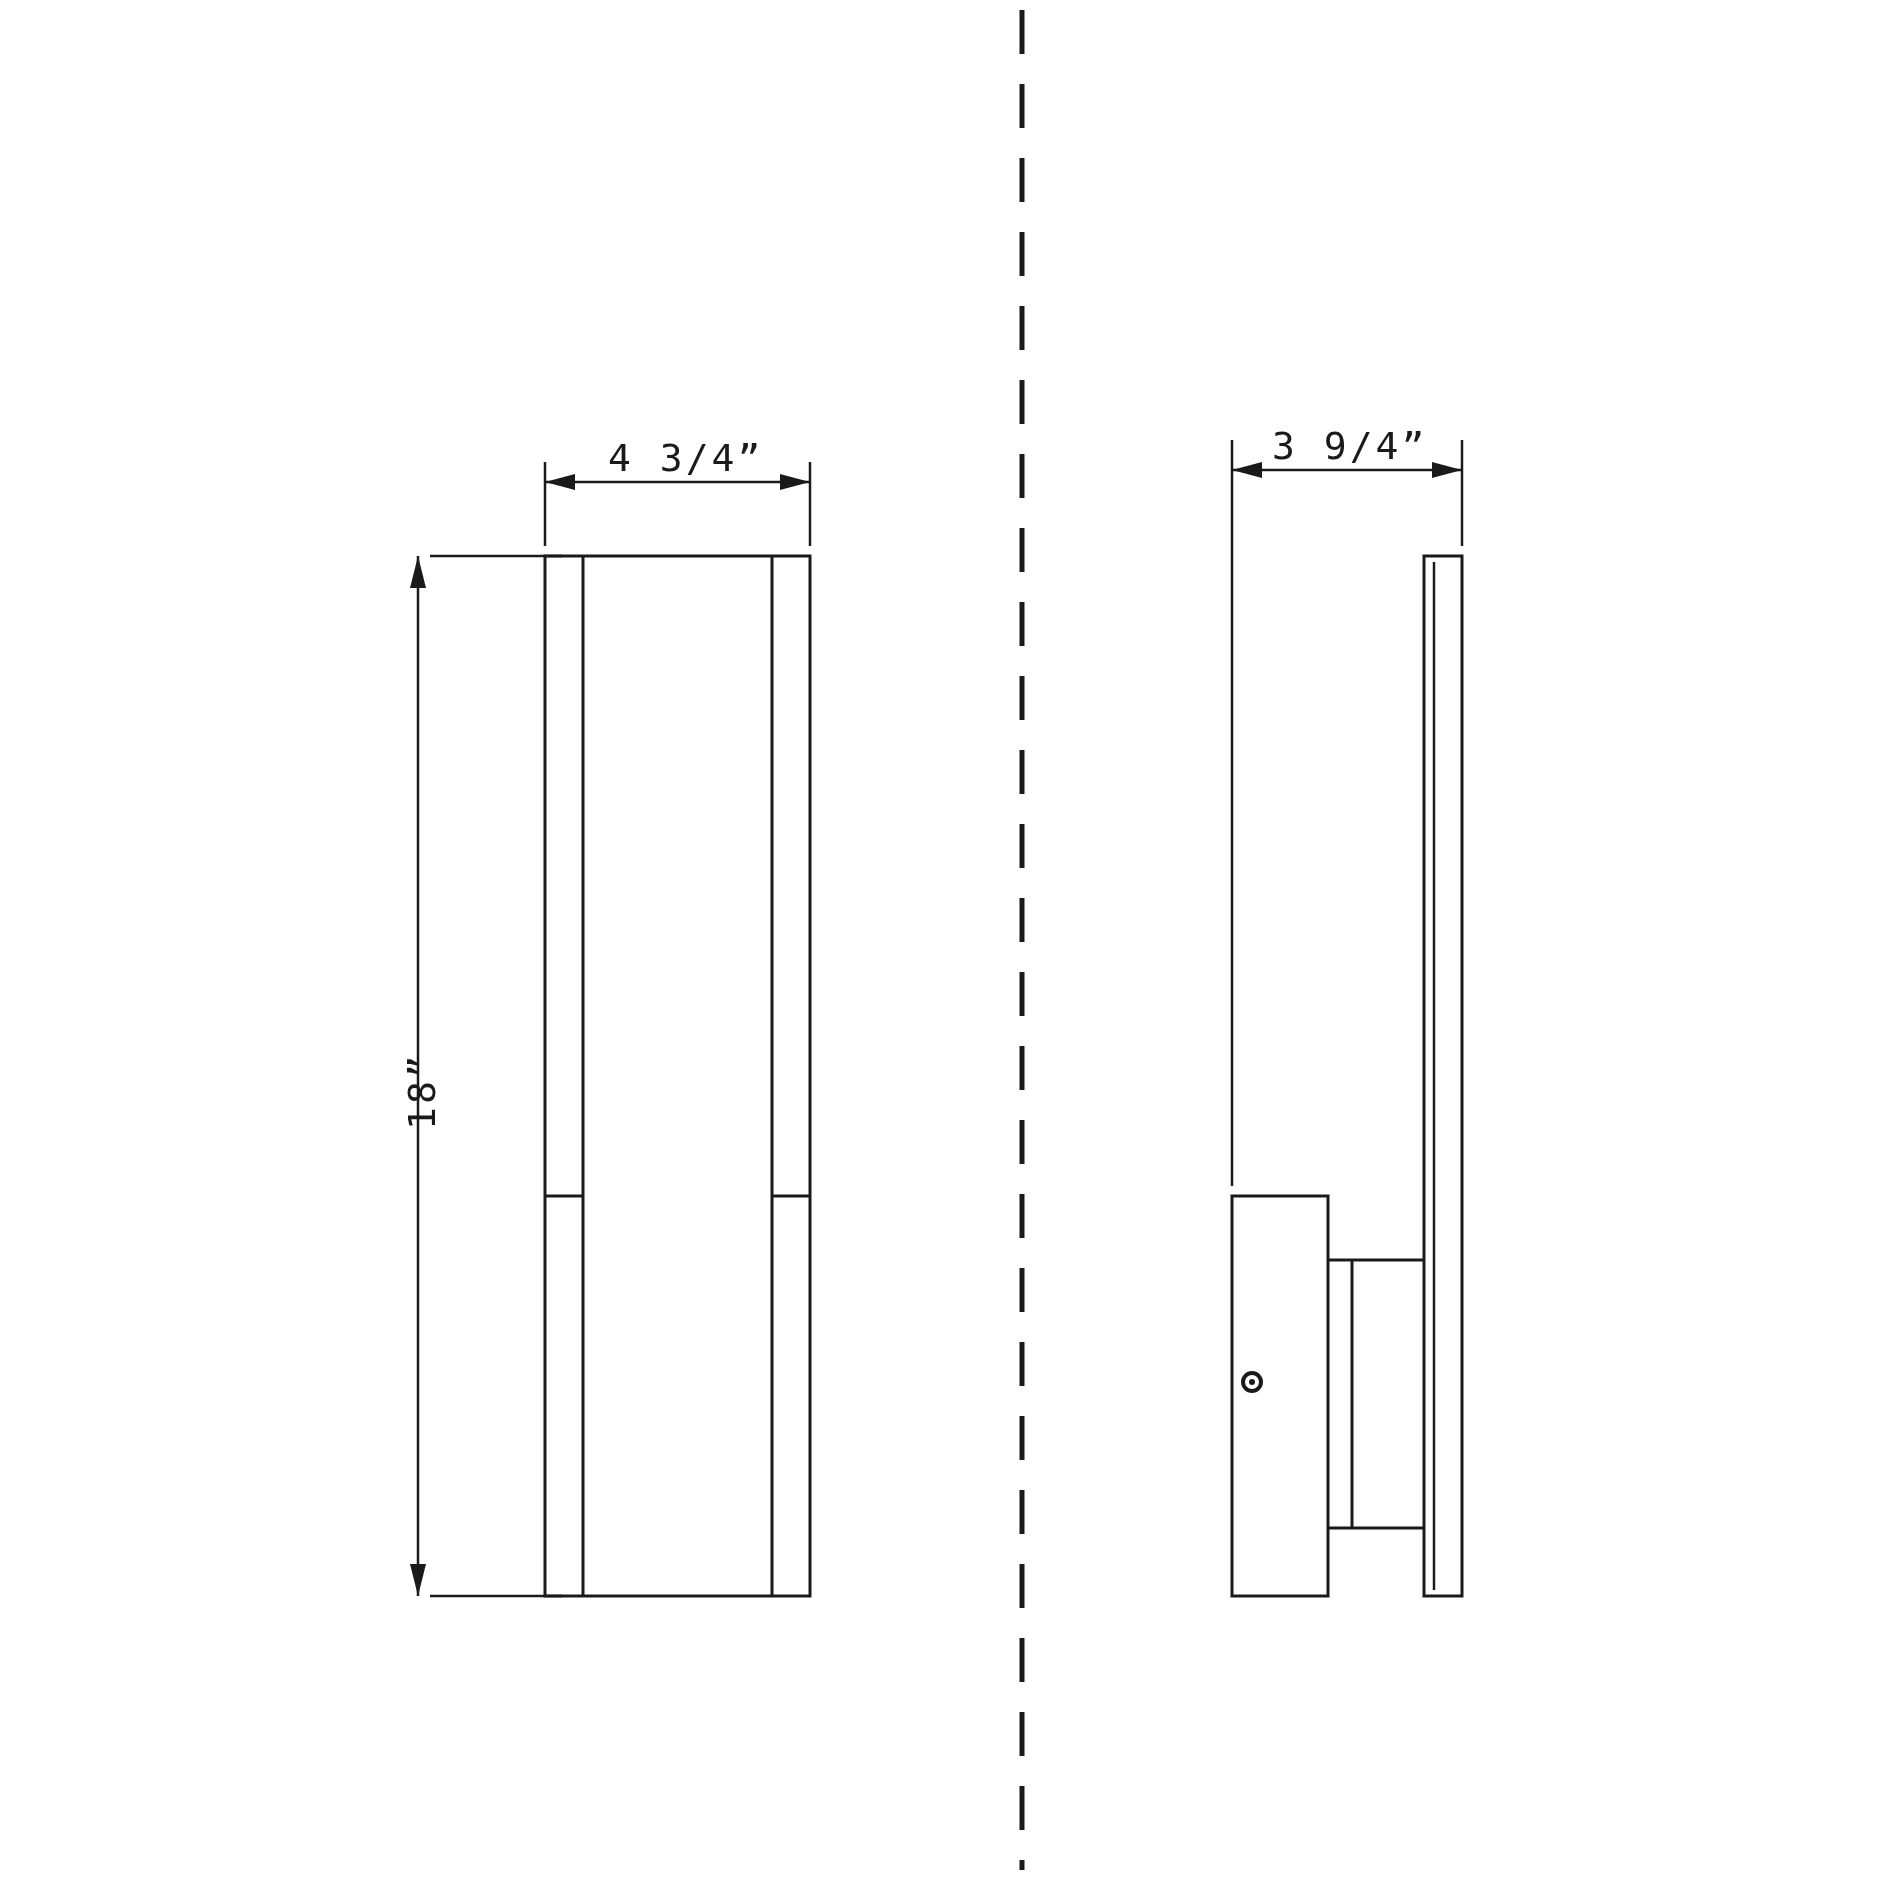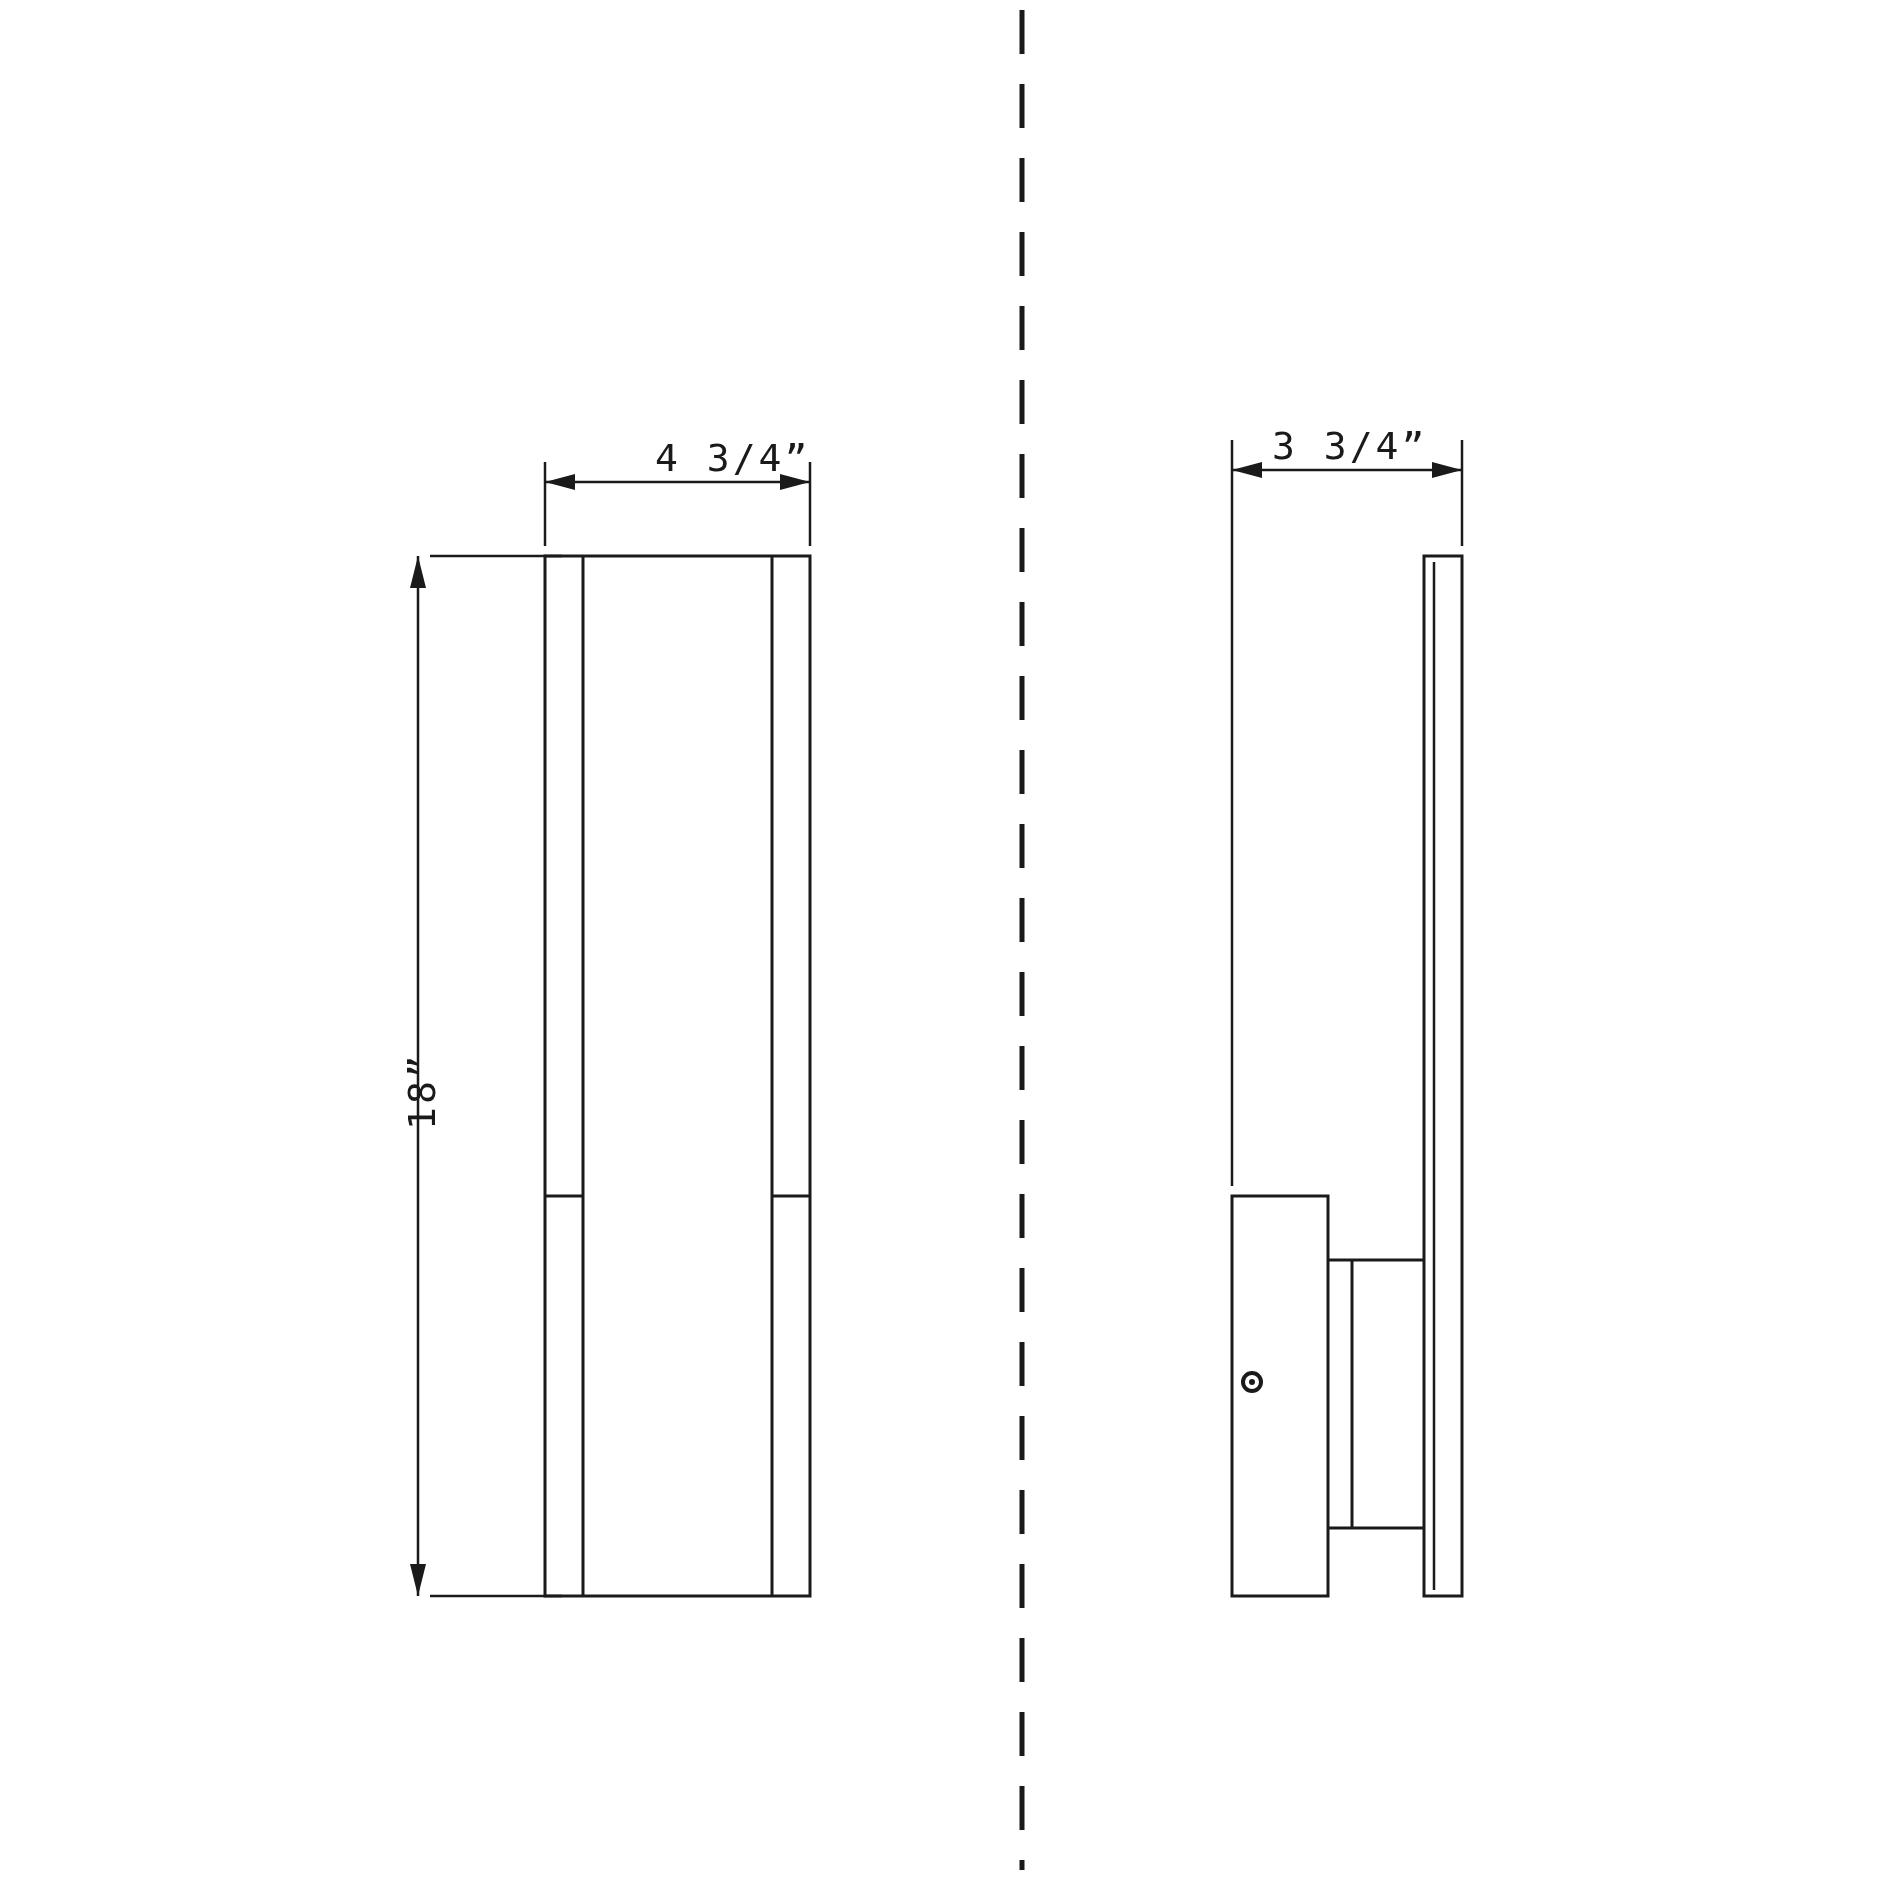--- a/index.html
+++ b/index.html
@@ -98,21 +98,21 @@
       <circle cx="1252" cy="1382" r="3" fill="#1a1a1a"></circle>
 
       <line x1="1232" y1="1186" x2="1232" y2="440" stroke="#1a1a1a" stroke-width="2.5"></line>
       <line x1="1462" y1="546" x2="1462" y2="440" stroke="#1a1a1a" stroke-width="2.5"></line>
       <line x1="1232" y1="470" x2="1462" y2="470" stroke="#1a1a1a" stroke-width="2.5"></line>
       <polygon points="1232,470 1262,462 1262,478" fill="#1a1a1a"></polygon>
       <polygon points="1462,470 1432,462 1432,478" fill="#1a1a1a"></polygon>
     </g>
   </svg>
 
-  <div class="label dim-text" style="left:608px; top:436px;margin-left:47px;">4 3/4”</div>
+  <div class="label dim-text" style="left:608px; top:436px;">4 3/4”</div>
 
   <div class="label dim-text-vertical" style="left:400px; top:1130px;">18”</div>
 
-  <div class="label dim-text" style="left:1272px; top:424px;">3 3/4”</div>
+  <div class="label dim-text" style="left:1272px; top:424px;">3 9/4”</div>
 
 
 
 </div>
 
 </body></html>

